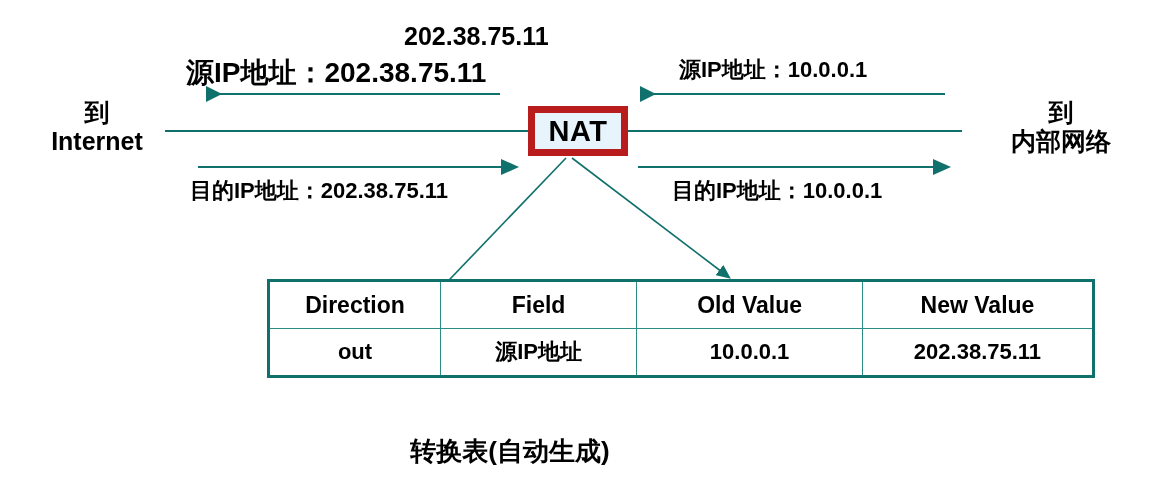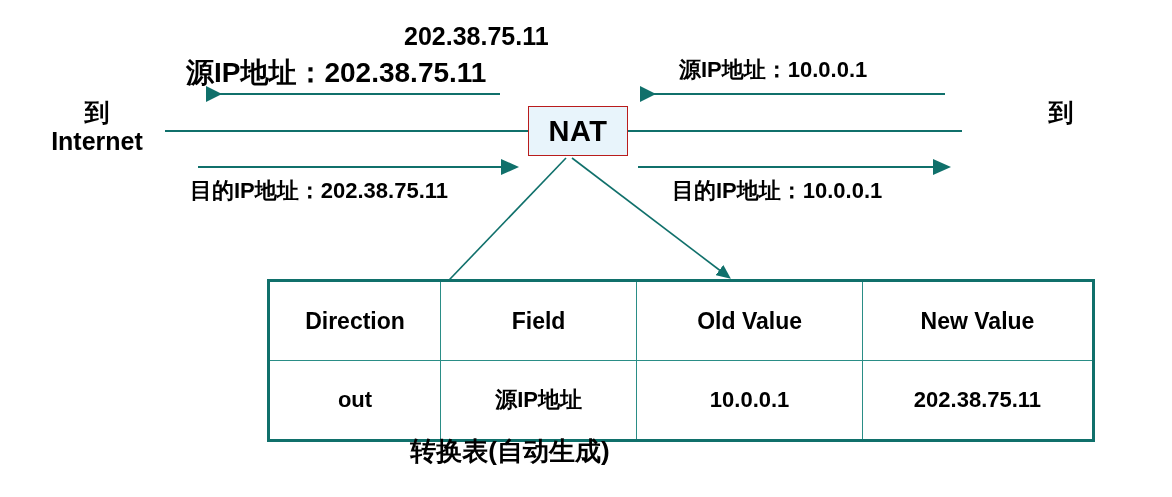--- a/index.html
+++ b/index.html
@@ -30,21 +30,21 @@
     height: 497px;
     pointer-events: none;
   }
   #nat-box {
     position: absolute;
     left: 528px;
     top: 106px;
     width: 100px;
     height: 50px;
     background: #e8f4fb;
-    border: 1px solid #b91c1c;
+    border: 7px solid #b91c1c;
     box-sizing: border-box;
     display: flex;
     align-items: center;
     justify-content: center;
   }
   #nat-box .nat-text {
     font-size: 29px;
     font-weight: bold;
     color: #000000;
     letter-spacing: 0.5px;
@@ -101,21 +101,21 @@
     border: 3px solid #10706b;
     background: #ffffff;
   }
   #nat-table td, #nat-table th {
     border: 1px solid #2a8d86;
     text-align: center;
     font-weight: bold;
     color: #000000;
     font-size: 22px;
     height: 46px;
-    padding: 16px 4px;
+    padding: 0 4px;
   }
   #nat-table th { font-size: 23px; }
   #nat-table .col-direction { width: 168px; }
   #nat-table .col-field     { width: 200px; }
   #nat-table .col-old       { width: 230px; }
   #nat-table .col-new       { width: 230px; }
   #table-caption {
     left: 0px;
     top: 437px;
     width: 1020px;
@@ -161,20 +161,21 @@
     <span class="nat-text">NAT</span>
   </div>
 
   <div class="lbl" id="label-internet">
     <div>到</div>
     <div>Internet</div>
   </div>
 
   <div class="lbl" id="label-internal">
     <div>到</div>
+    <div>内部网络</div>
   </div>
 
   <div class="lbl" id="label-top-center">202.38.75.11</div>
   <div class="lbl" id="label-left-src">源IP地址：202.38.75.11</div>
   <div class="lbl" id="label-right-src">源IP地址：10.0.0.1</div>
   <div class="lbl" id="label-left-dst">目的IP地址：202.38.75.11</div>
   <div class="lbl" id="label-right-dst">目的IP地址：10.0.0.1</div>
 
   <table id="nat-table">
     <thead>

